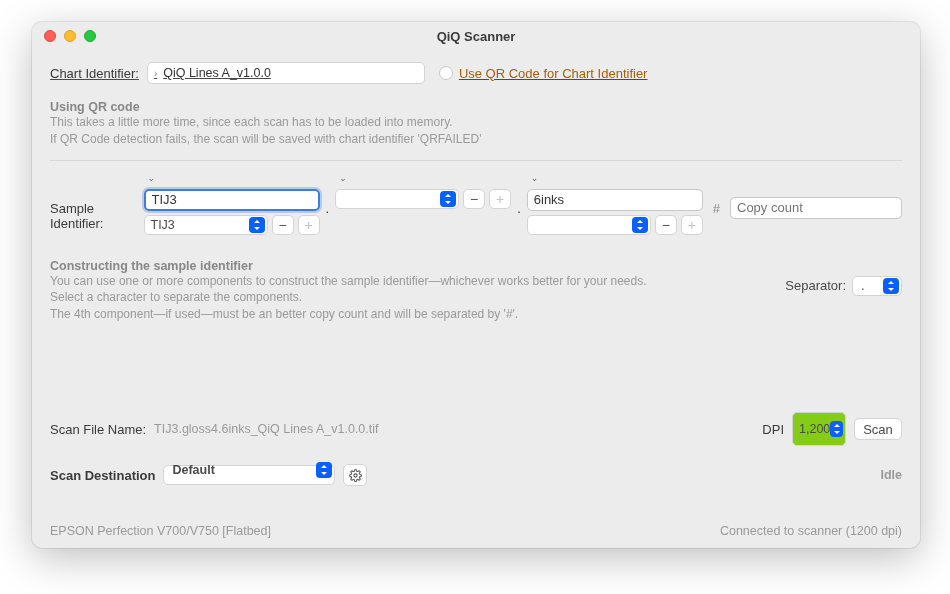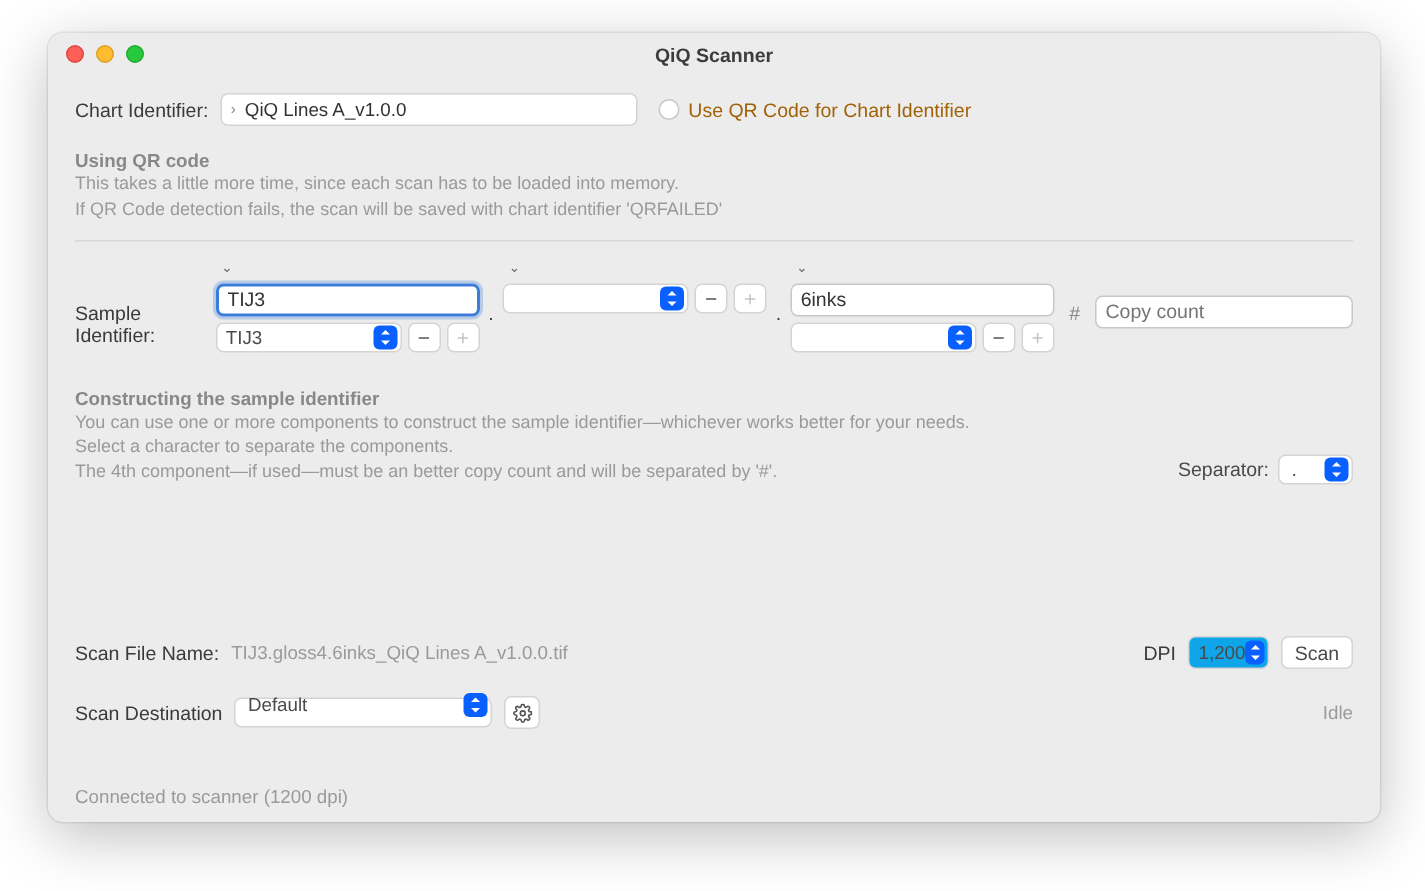--- a/index.html
+++ b/index.html
@@ -60,20 +60,21 @@
     display: flex;
     flex-direction: column;
     font-size: 12.5px;
     color: #4a4a4a;
   }
   .row {
     display: flex;
     align-items: center;
     gap: 8px;
     margin-bottom: 6px;
+    text-decoration: underline;
   }
   .lbl {
     color: #3a3a3a;
     font-size: 13px;
   }
   .chart-dropdown {
     display: inline-flex;
     align-items: center;
     height: 22px;
     background: #fff;
@@ -239,21 +240,21 @@
   .copy-count {
     margin-top: 24px;
     width: 172px;
   }
   .copy-count .text-input {
     color: #bbb;
   }
   .constr-row {
     display: flex;
     justify-content: space-between;
-    align-items: flex-end;
+    align-items: center;
     margin-top: 14px;
   }
   .sep-picker {
     display: flex;
     align-items: center;
     gap: 6px;
     font-size: 13px;
   }
   .sep-select {
     width: 50px;
@@ -270,24 +271,24 @@
   .bottom-row {
     display: flex;
     align-items: center;
     gap: 8px;
     margin-top: 6px;
   }
   .file-name { color: #9a9a9a; font-size: 12.5px; }
   .dpi-select {
     display: flex;
     align-items: center;
-    height: 22px;
+    height: 34px;
     width: 54px;
     justify-content: space-between;
-    background: #0ea5e9;
+    background: #84cc16;
     border: 1px solid #d4d4d4;
     border-radius: 5px;
     padding: 0 2px 0 6px;
     font-size: 12.5px;
   }
   .scan-btn {
     height: 22px;
     width: 48px;
     background: #fff;
     border: 1px solid #d4d4d4;
@@ -296,20 +297,21 @@
     display: flex;
     align-items: center;
     justify-content: center;
     cursor: pointer;
   }
   .dest-row {
     display: flex;
     align-items: center;
     gap: 8px;
     margin-top: 18px;
+    font-weight: bold;
   }
   .dest-select {
     width: 172px;
     height: 20px;
     display: flex;
     align-items: center;
     justify-content: space-between;
     background: #fff;
     border: 1px solid #d4d4d4;
     border-radius: 5px;
@@ -468,17 +470,18 @@
         <svg width="13" height="13" viewBox="0 0 24 24" fill="none" stroke="#555" stroke-width="2">
           <circle cx="12" cy="12" r="3"></circle>
           <path d="M19.4 15a1.7 1.7 0 0 0 .3 1.8l.1.1a2 2 0 1 1-2.8 2.8l-.1-.1a1.7 1.7 0 0 0-1.8-.3 1.7 1.7 0 0 0-1 1.5V21a2 2 0 1 1-4 0v-.1a1.7 1.7 0 0 0-1.1-1.5 1.7 1.7 0 0 0-1.8.3l-.1.1a2 2 0 1 1-2.8-2.8l.1-.1a1.7 1.7 0 0 0 .3-1.8 1.7 1.7 0 0 0-1.5-1H3a2 2 0 1 1 0-4h.1a1.7 1.7 0 0 0 1.5-1.1 1.7 1.7 0 0 0-.3-1.8l-.1-.1a2 2 0 1 1 2.8-2.8l.1.1a1.7 1.7 0 0 0 1.8.3H9a1.7 1.7 0 0 0 1-1.5V3a2 2 0 1 1 4 0v.1a1.7 1.7 0 0 0 1 1.5 1.7 1.7 0 0 0 1.8-.3l.1-.1a2 2 0 1 1 2.8 2.8l-.1.1a1.7 1.7 0 0 0-.3 1.8V9a1.7 1.7 0 0 0 1.5 1H21a2 2 0 1 1 0 4h-.1a1.7 1.7 0 0 0-1.5 1z"></path>
         </svg>
       </div>
       <div class="spacer"></div>
       <span class="idle">Idle</span>
     </div>
 
     <div class="footer">
+      <span>EPSON Perfection V700/V750 [Flatbed]</span>
       <span>Connected to scanner (1200 dpi)</span>
     </div>
 
   </div>
 </div>
 
 </body></html>

